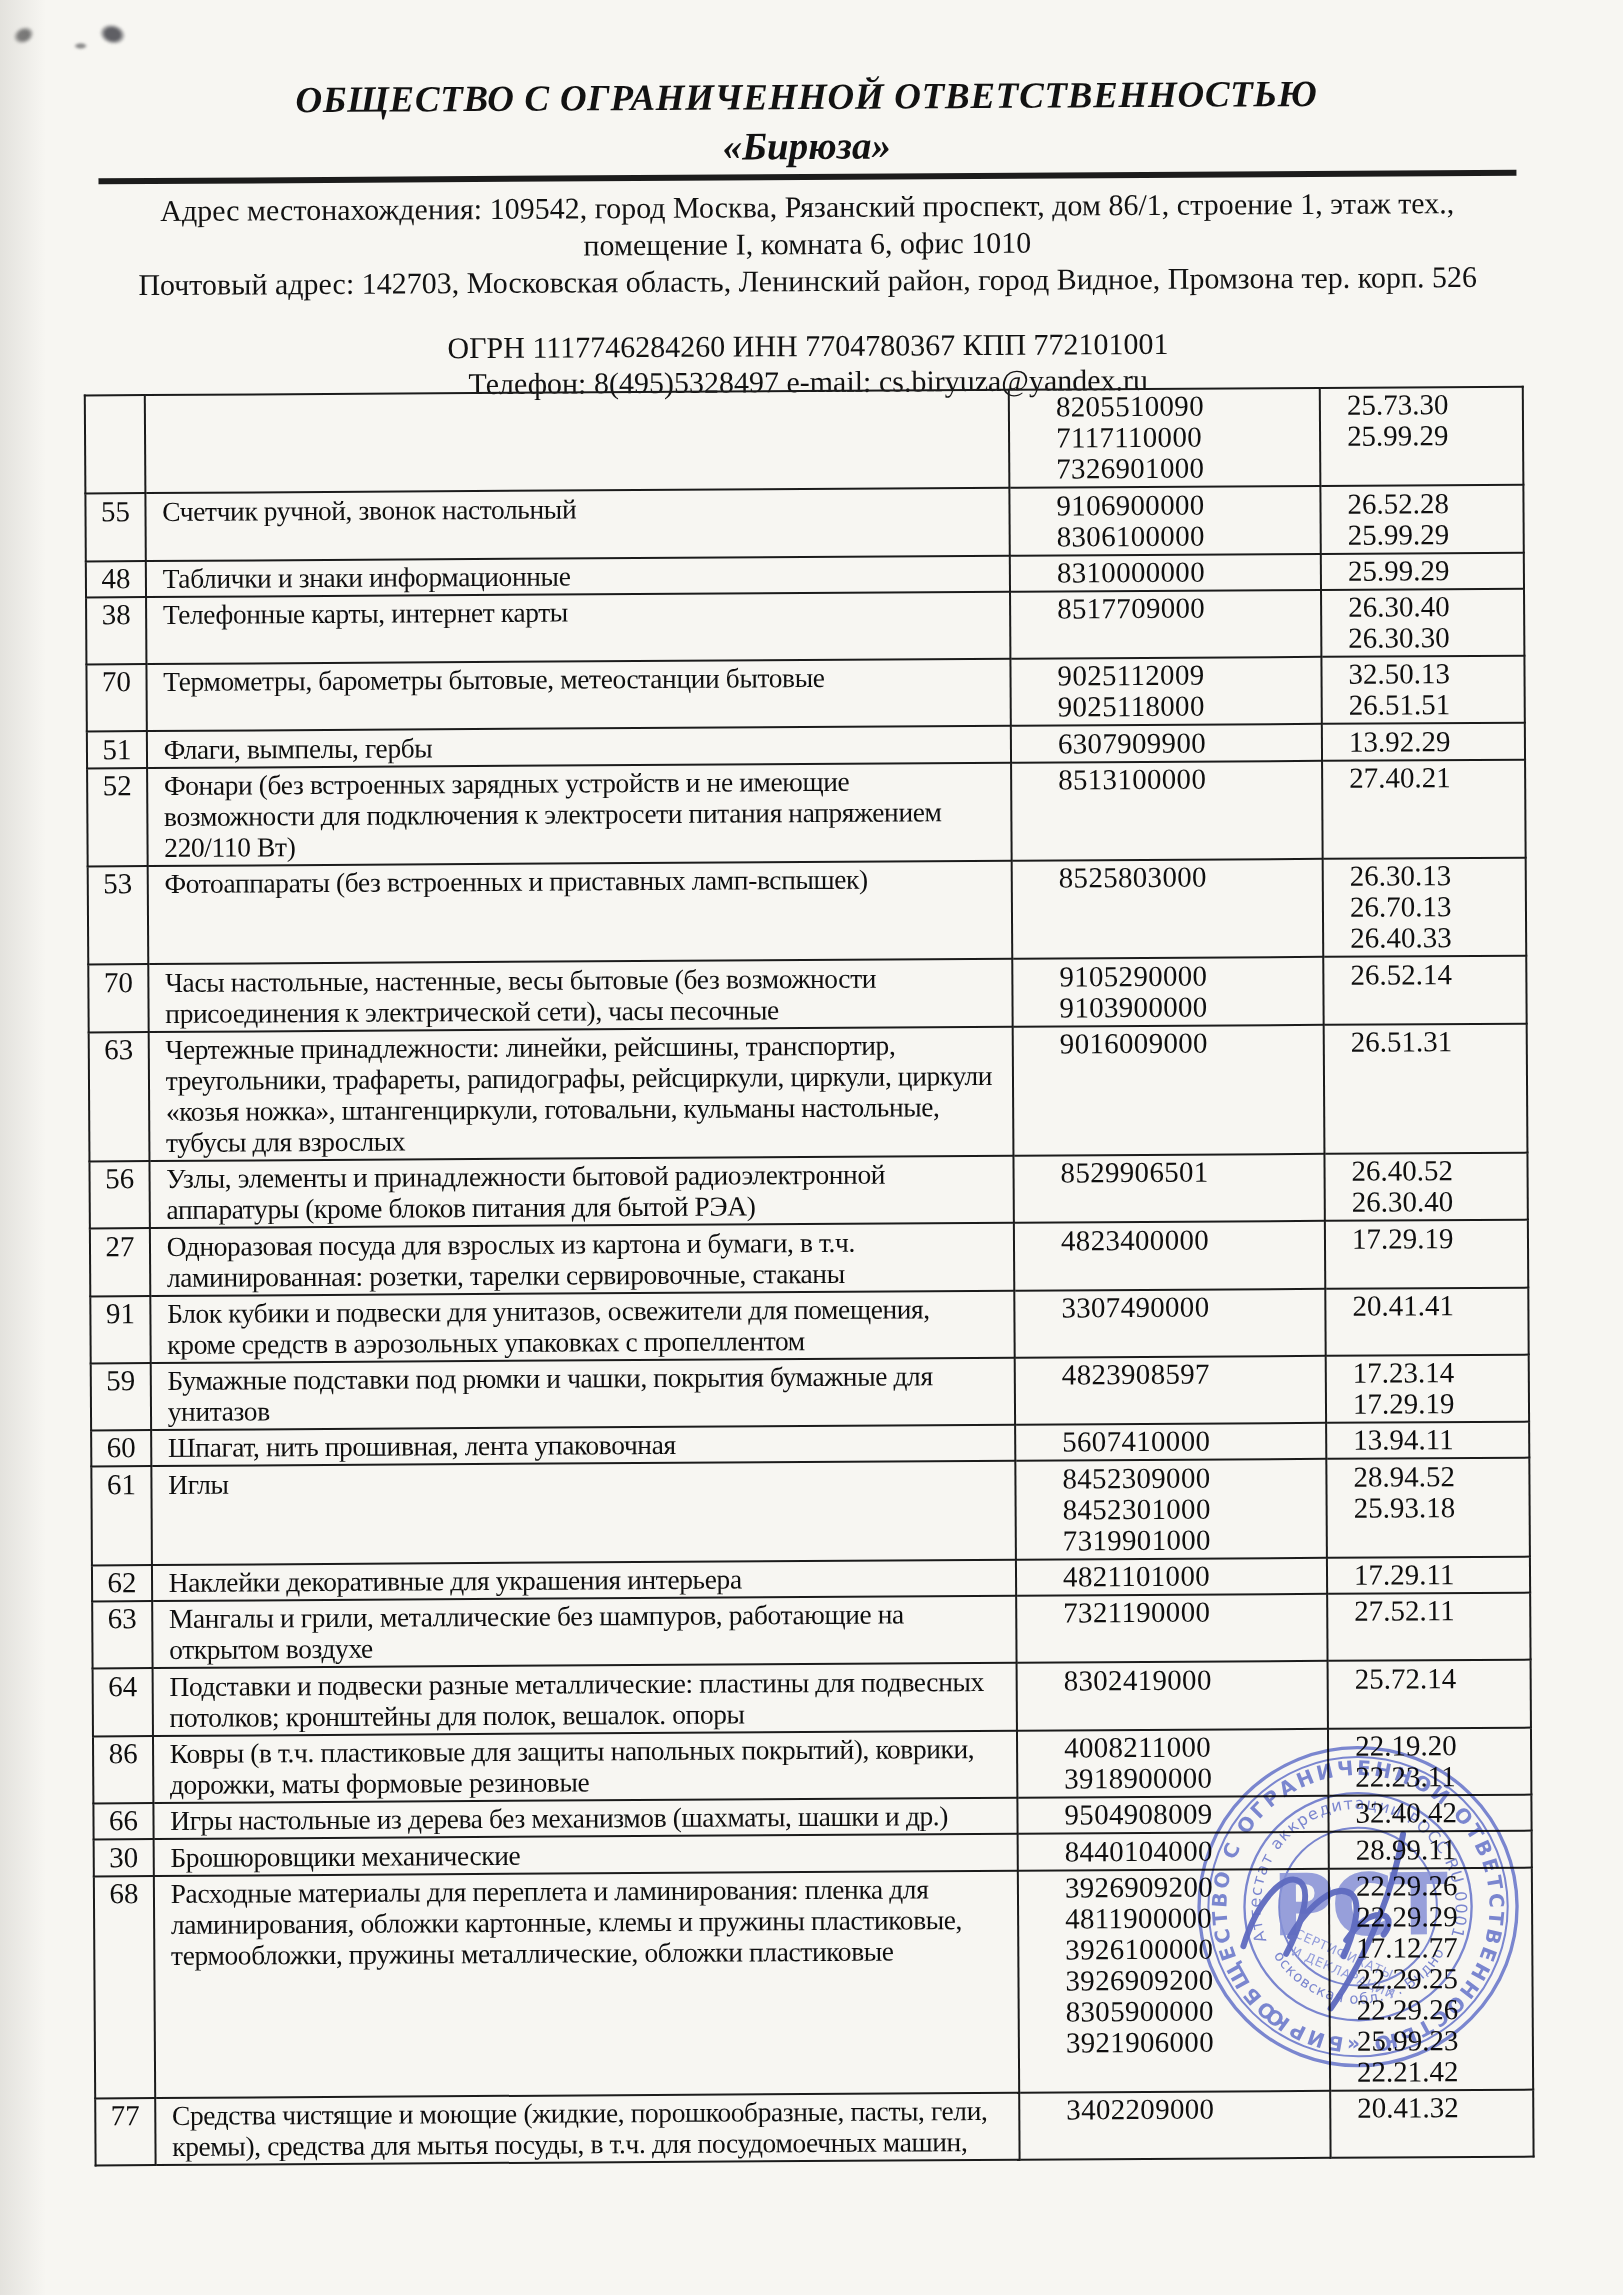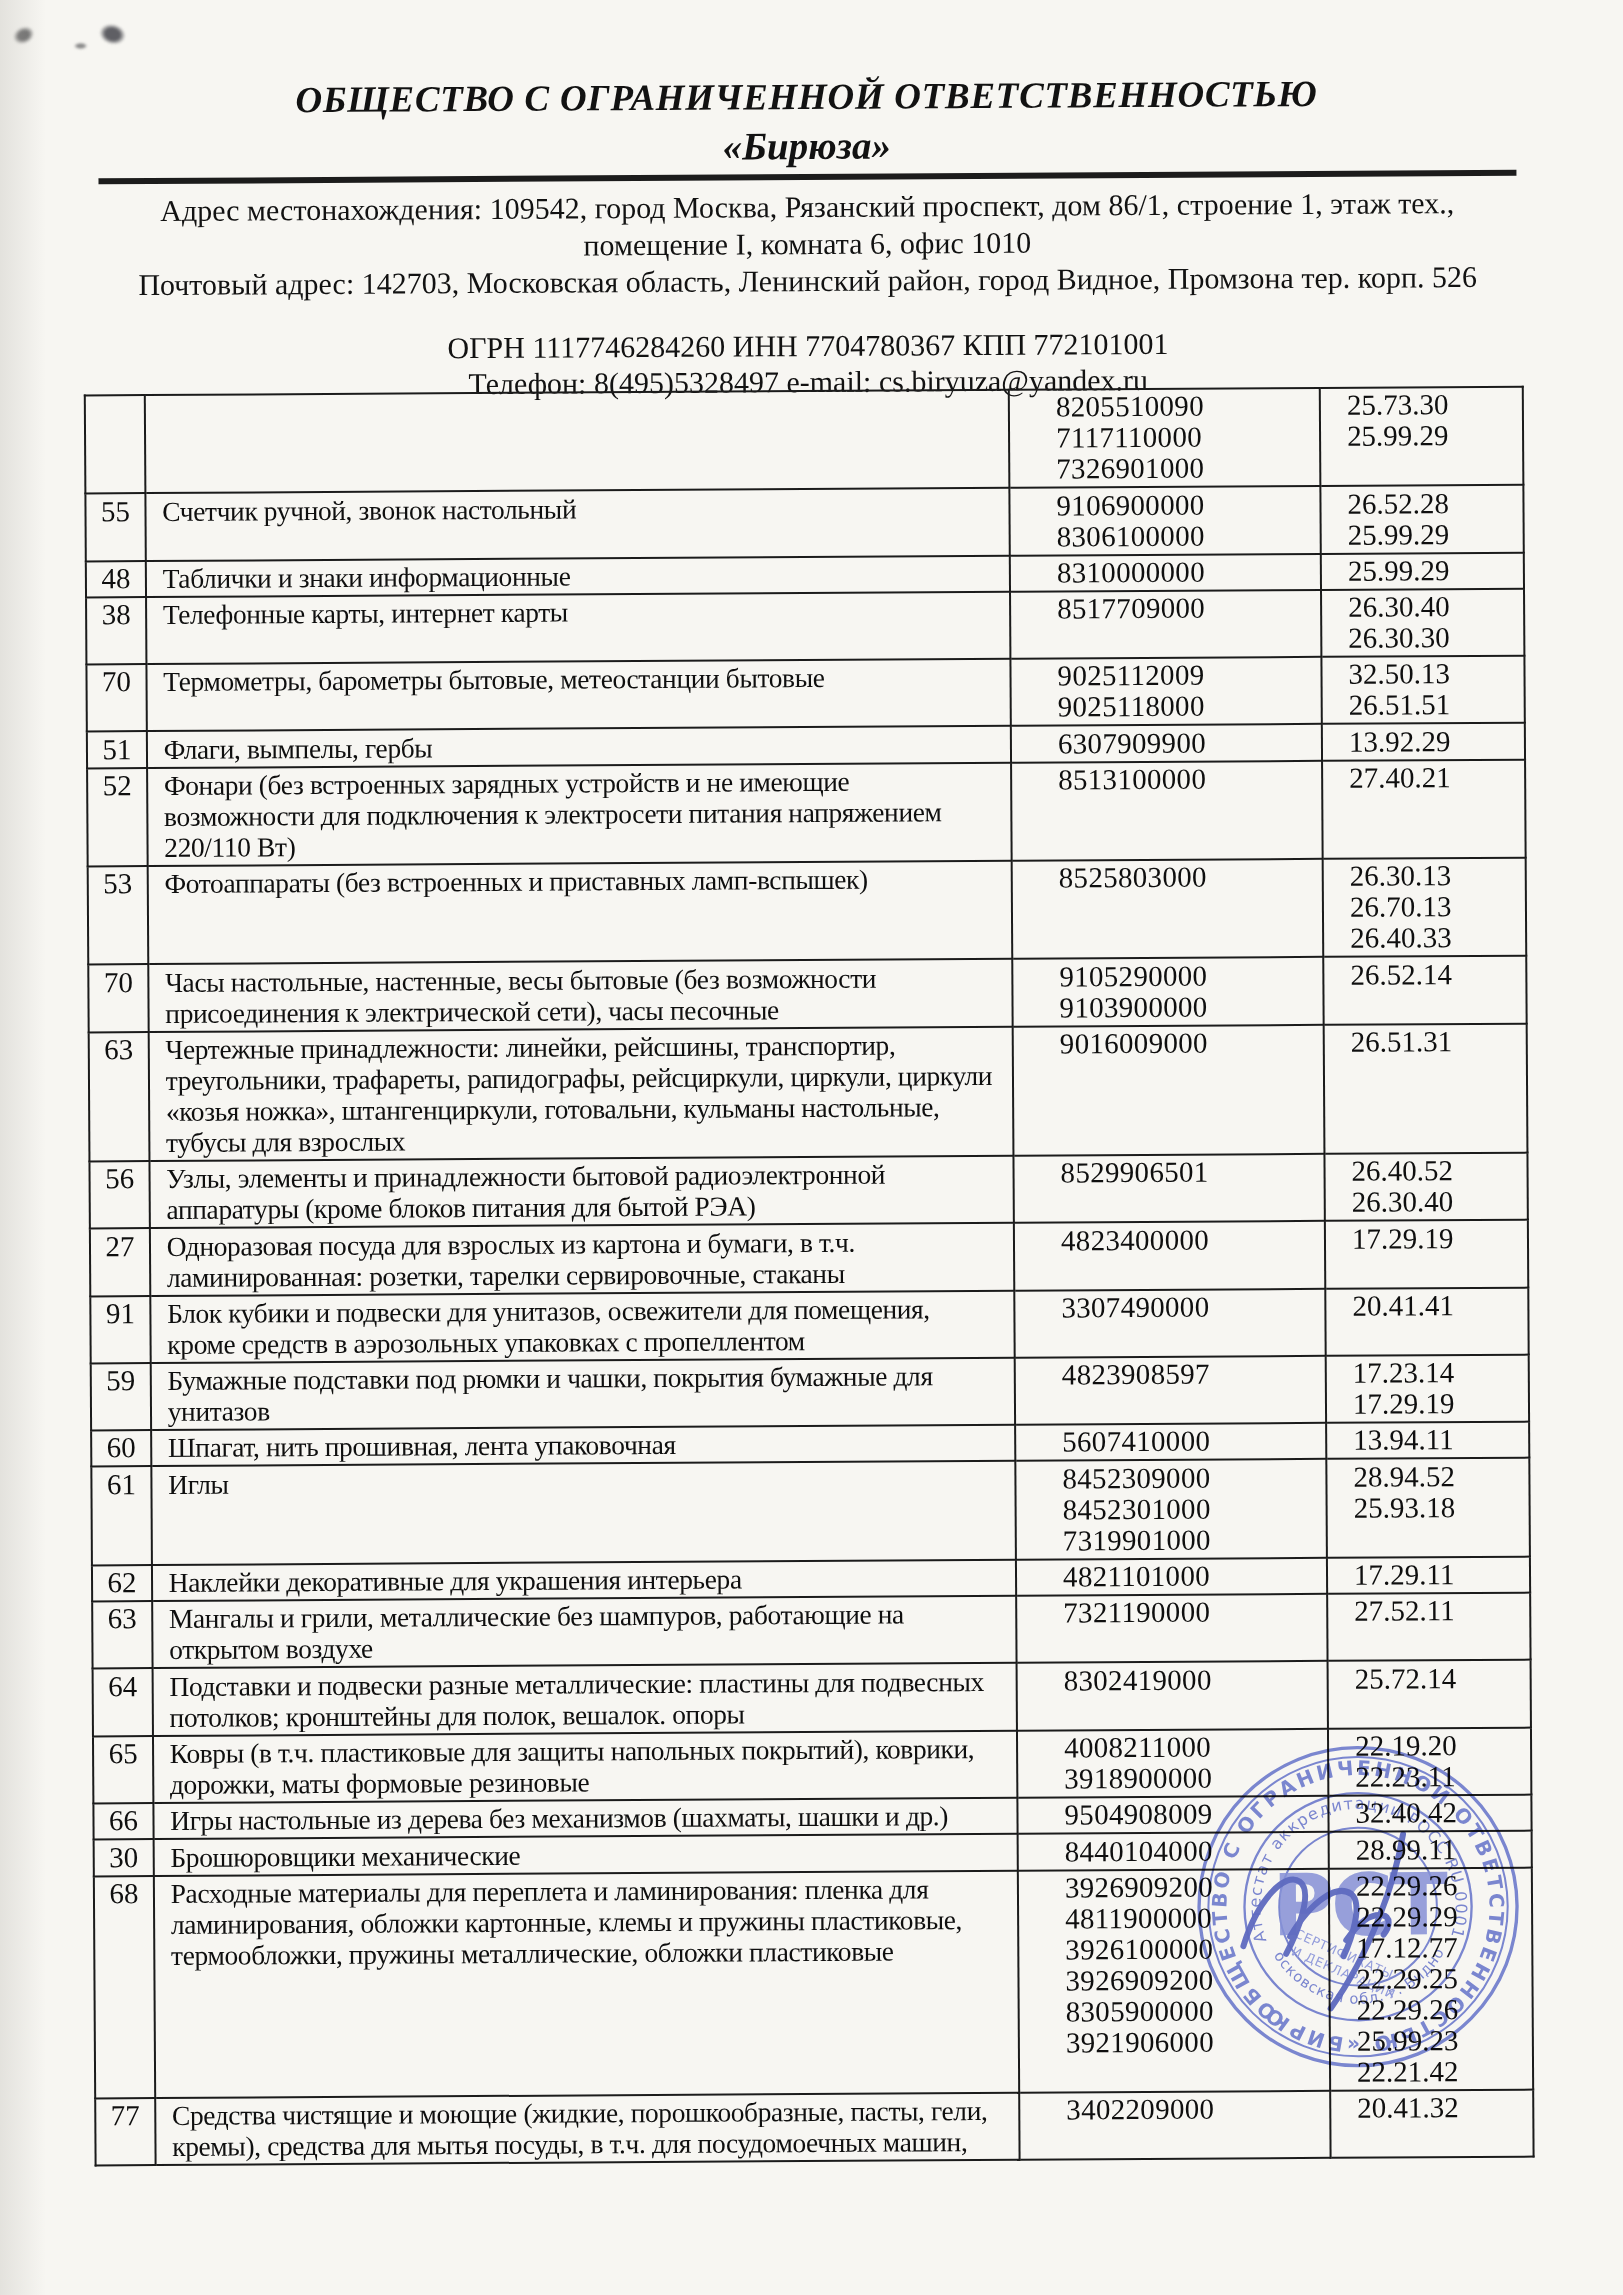--- a/index.html
+++ b/index.html
@@ -288,21 +288,21 @@
       <td class="c-num">64</td>
       <td class="c-desc">Подставки и подвески разные металлические: пластины для подвесных потолков; кронштейны для полок, вешалок. опоры</td>
       <td class="c-code">
             <div class="cline">8302419000</div>
           </td>
       <td class="c-cls">
             <div class="cline">25.72.14</div>
           </td>
     </tr>
         <tr>
-      <td class="c-num">65</td>
+      <td class="c-num">86</td>
       <td class="c-desc">Ковры (в т.ч. пластиковые для защиты напольных покрытий), коврики, дорожки, маты формовые резиновые</td>
       <td class="c-code">
             <div class="cline">4008211000</div>
             <div class="cline">3918900000</div>
           </td>
       <td class="c-cls">
             <div class="cline">22.19.20</div>
             <div class="cline">22.23.11</div>
           </td>
     </tr>

